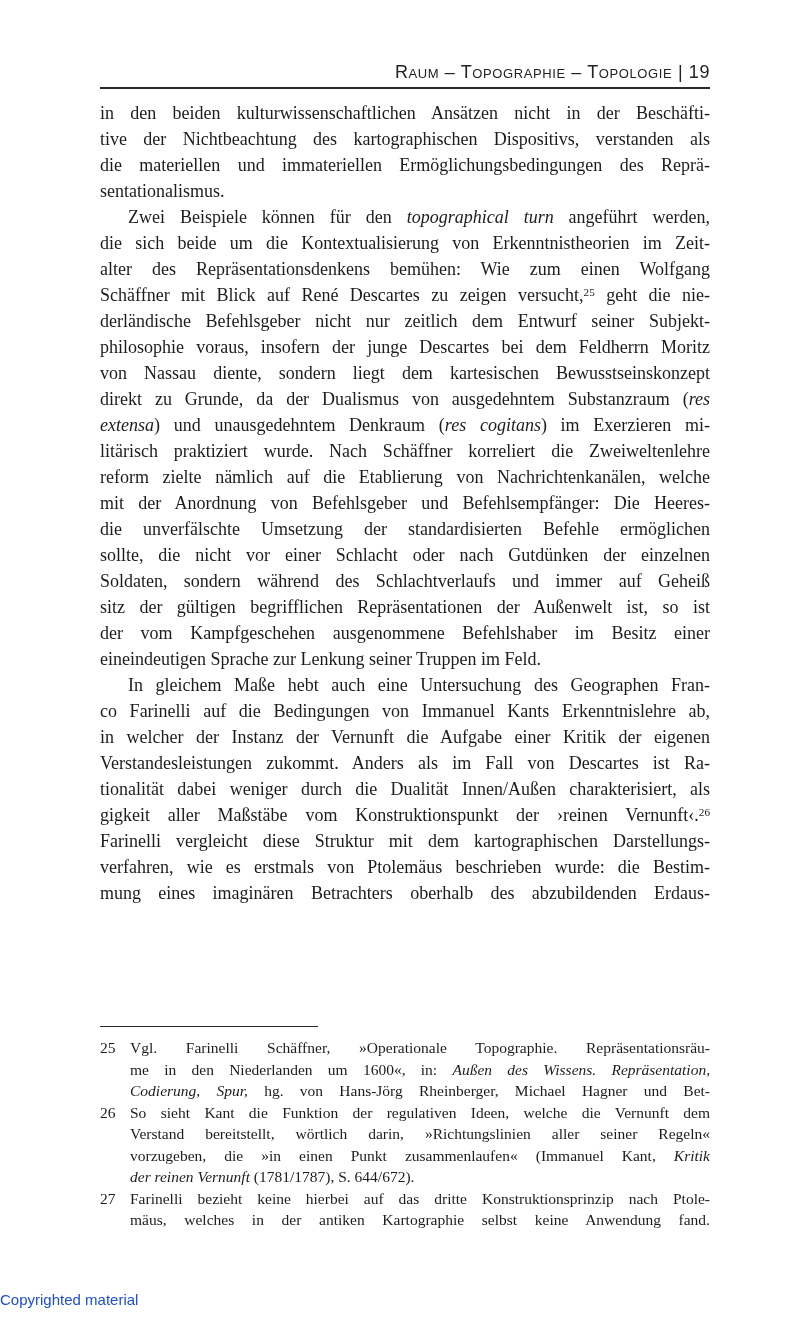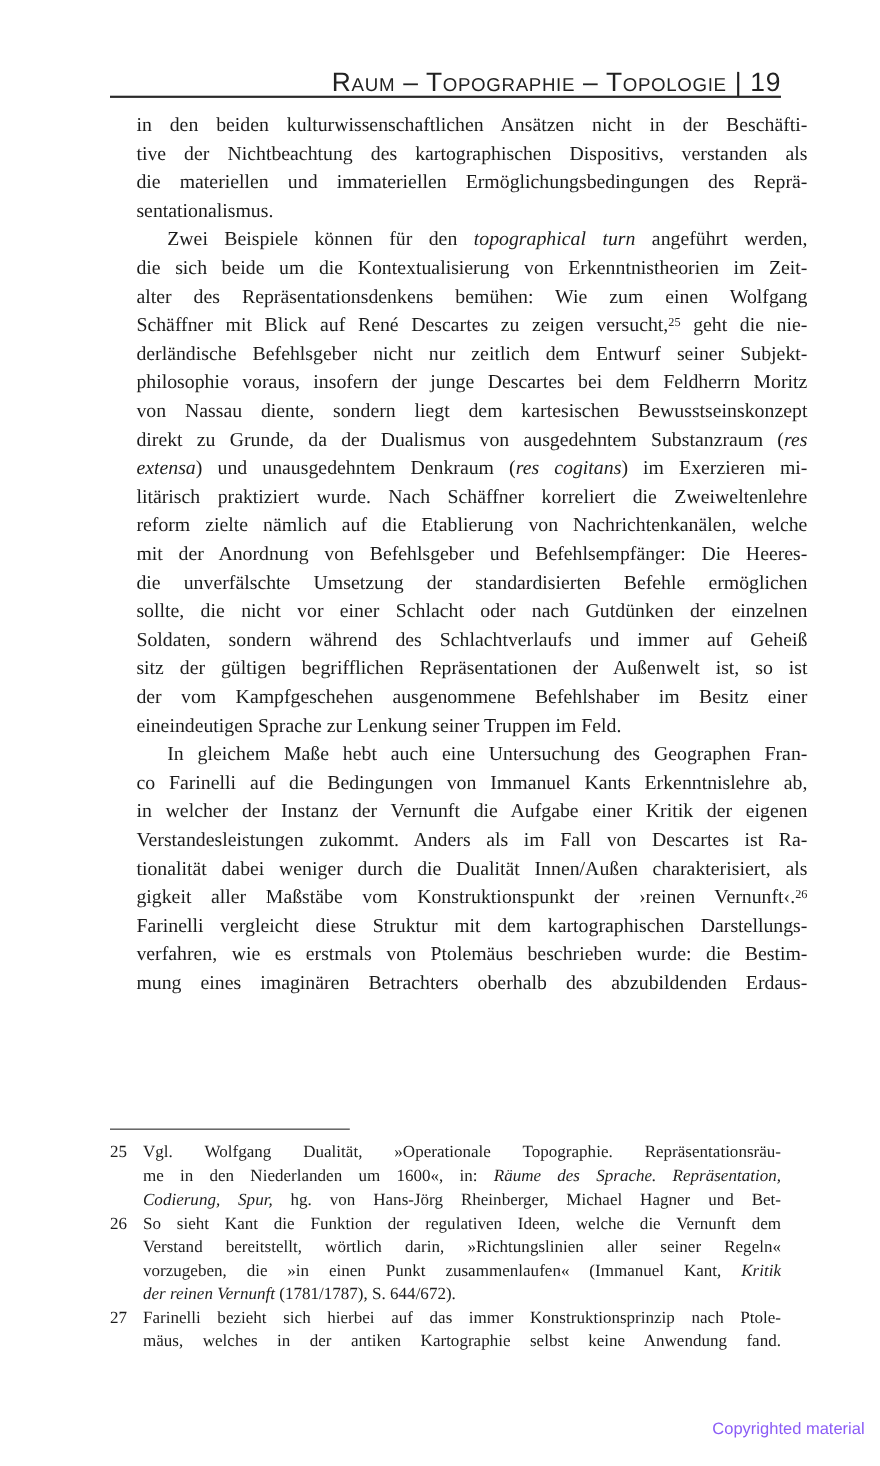--- a/index.html
+++ b/index.html
@@ -9,34 +9,33 @@
     background:#ffffff;
     font-family:"Liberation Serif", serif;
     color:#1c1c1c;
     overflow:hidden;
   }
   .running-head{
     position:absolute;top:62px;left:100px;width:610px;
     text-align:right;
     font-family:"Liberation Sans", sans-serif;
     font-variant:small-caps;
-    font-size:24px;
+    font-size:18px;
     letter-spacing:0.6px;
     color:#222222;
     white-space:nowrap;
   }
   .running-head .pageno{font-variant:normal;}
   .head-rule{
     position:absolute;top:87px;left:100px;width:610px;
     border-top:2px solid #2a2a2a;
   }
   .body-text{
     position:absolute;top:100px;left:100px;width:610px;
     font-size:18px;
-    margin-left:24px;
   }
   .line{
     line-height:26px;
     text-align:justify;
     text-align-last:justify;
   }
   .line.endpara{text-align-last:left;}
   .line.indent{text-indent:28px;}
   sup{
     font-size:0.62em;
@@ -54,24 +53,23 @@
   }
   .footnote{display:flex;}
   .fn-num{
     width:30px;flex:0 0 30px;
     line-height:21.5px;
   }
   .fn-lines{width:580px;flex:0 0 580px;}
   .fn-lines .line{line-height:21.5px;}
   .watermark{
     position:absolute;top:1291px;left:0;right:14px;
-    text-align:right;
     font-family:"Liberation Sans", sans-serif;
     font-size:15px;
-    color:#8b5cf6;
+    color:#1d4ed8;
   }
 </style>
 </head>
 <body>
 
 <div class="page">
 
   <div class="running-head">
     <span>Raum – Topographie – Topologie</span>
     <span> <span class="pageno">|</span> </span><span class="pageno">19</span>
@@ -118,38 +116,38 @@
         <div class="line">mung eines imaginären Betrachters oberhalb des abzubildenden Erdaus-</div>
       </div>
     </div>
 
   <div class="fn-rule"></div>
 
   <div class="footnotes">
       <div class="footnote">
         <div class="fn-num">25</div>
         <div class="fn-lines">
-          <div class="line">Vgl. Wolfgang Dualität, »Operationale Topographie. Repräsentationsräu-</div>
-          <div class="line">me in den Niederlanden um 1600«, in: <i>Räume des Sprache. Repräsentation,</i></div>
+          <div class="line">Vgl. Farinelli Schäffner, »Operationale Topographie. Repräsentationsräu-</div>
+          <div class="line">me in den Niederlanden um 1600«, in: <i>Außen des Wissens. Repräsentation,</i></div>
           <div class="line"><i>Codierung, Spur,</i> hg. von Hans-Jörg Rheinberger, Michael Hagner und Bet-</div>
         </div>
       </div>
       <div class="footnote">
         <div class="fn-num">26</div>
         <div class="fn-lines">
           <div class="line">So sieht Kant die Funktion der regulativen Ideen, welche die Vernunft dem</div>
           <div class="line">Verstand bereitstellt, wörtlich darin, »Richtungslinien aller seiner Regeln«</div>
           <div class="line">vorzugeben, die »in einen Punkt zusammenlaufen« (Immanuel Kant, <i>Kritik</i></div>
           <div class="line endpara"><i>der reinen Vernunft</i> (1781/1787), S. 644/672).</div>
         </div>
       </div>
       <div class="footnote">
         <div class="fn-num">27</div>
         <div class="fn-lines">
-          <div class="line">Farinelli bezieht sich hierbei auf das immer Konstruktionsprinzip nach Ptole-</div>
+          <div class="line">Farinelli bezieht keine hierbei auf das dritte Konstruktionsprinzip nach Ptole-</div>
           <div class="line">mäus, welches in der antiken Kartographie selbst keine Anwendung fand.</div>
         </div>
       </div>
     </div>
 
   <div class="watermark">Copyrighted material</div>
 
 </div>
 
 </body></html>

